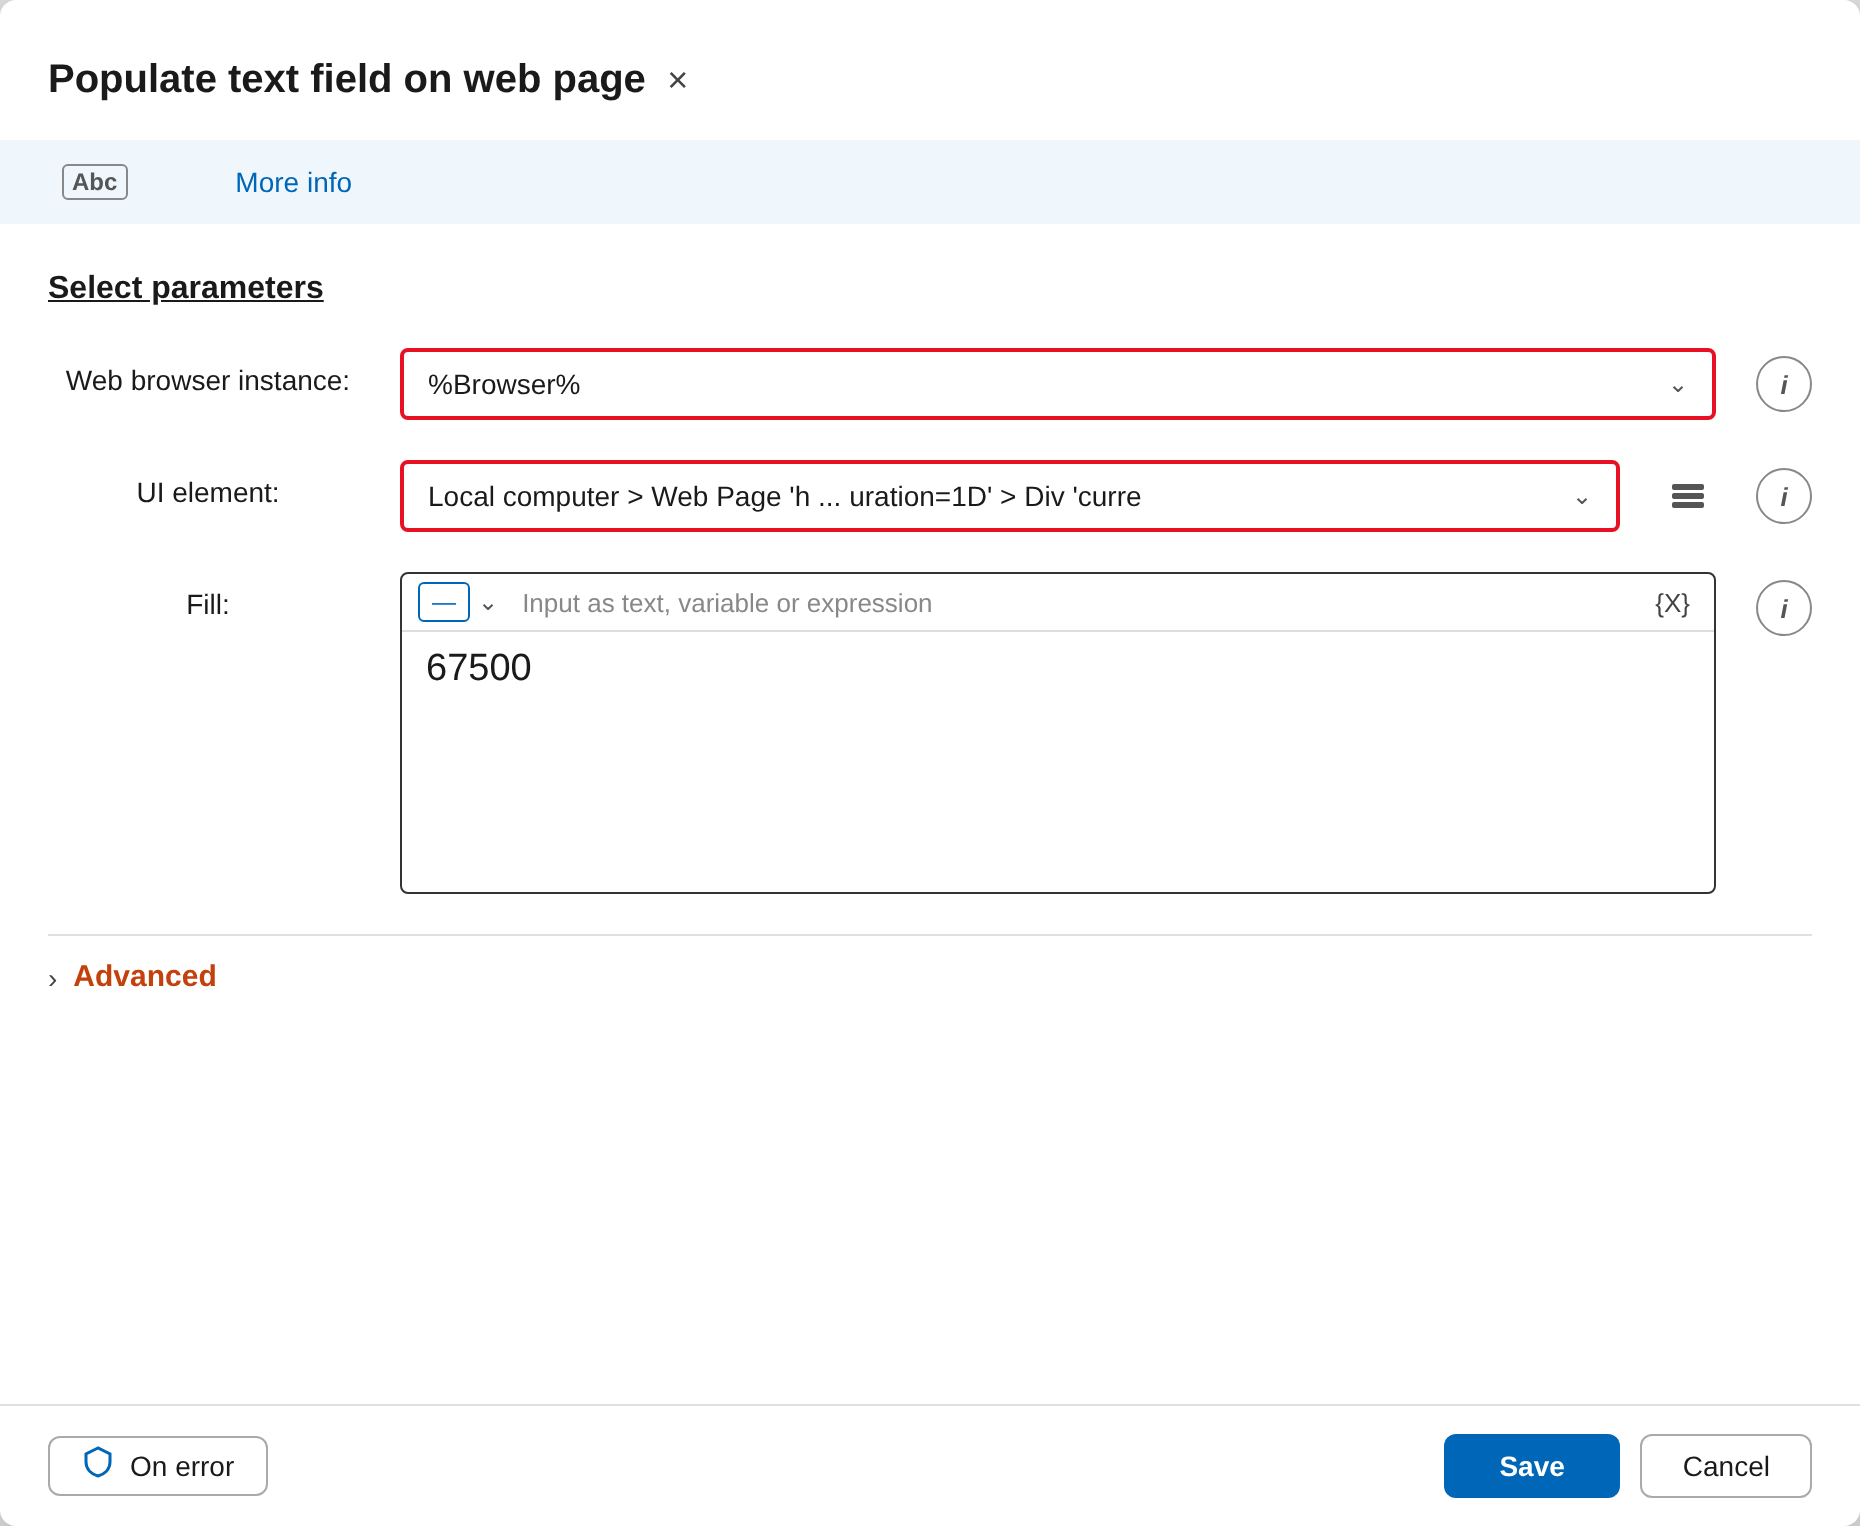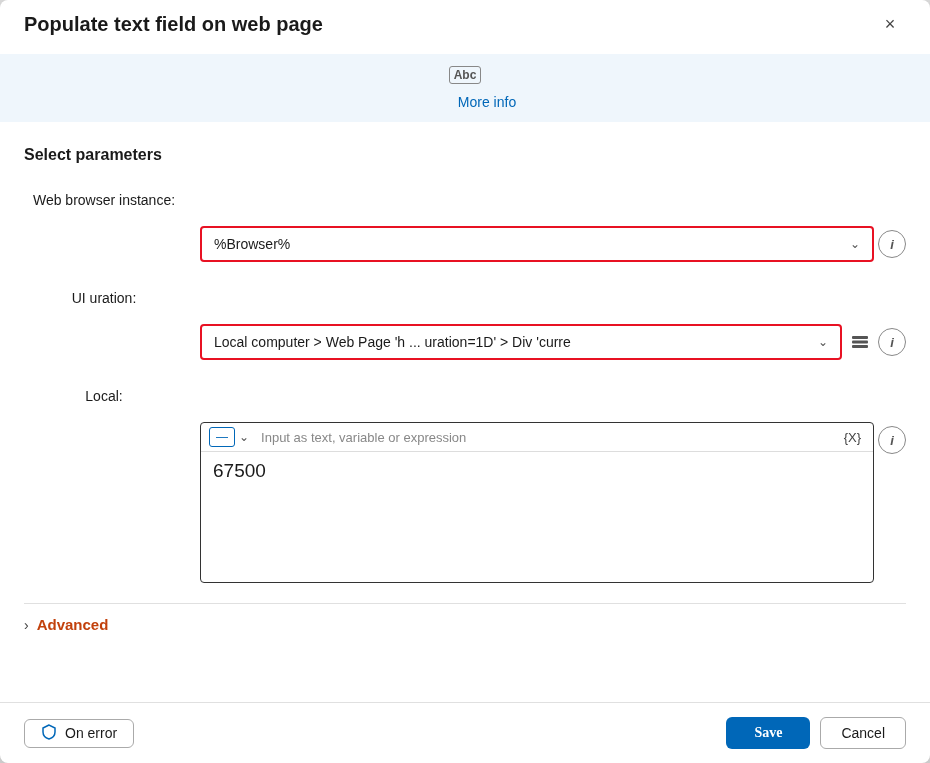--- a/index.html
+++ b/index.html
@@ -22,23 +22,22 @@
       min-height: 763px;
       background: #ffffff;
       border-radius: 8px;
       box-shadow: 0 8px 32px rgba(0,0,0,0.25);
       display: flex;
       flex-direction: column;
     }
 
     .dialog-header {
       display: flex;
-      justify-content: space-between;
-      align-items: center;
-      padding: 8px 24px 14px 24px;
+      align-items: center;
+      padding: 24px 24px 14px 24px;
       border-bottom: none;
       border-radius: 20px;
     }
 
     .dialog-title {
       font-size: 20px;
       font-weight: 600;
       color: #1a1a1a;
     }
 
@@ -56,21 +55,20 @@
       color: #444;
     }
 
     .info-banner {
       background: #eff6fc;
       padding: 12px 31px;
       display: flex;
       align-items: center;
       gap: 10px;
       margin: 0 0 8px 0;
-      flex-direction: column;
     }
 
     .info-banner-icon {
       color: #555;
       font-size: 14px;
       border: 1px solid #888;
       padding: 1px 4px;
       border-radius: 3px;
       font-weight: bold;
       white-space: nowrap;
@@ -92,20 +90,21 @@
     .dialog-body {
       padding: 16px 24px;
       flex: 1;
     }
 
     .section-title {
       font-size: 16px;
       font-weight: 600;
       color: #1a1a1a;
       margin-bottom: 20px;
+      text-decoration: underline;
     }
 
     .form-row {
       display: flex;
       align-items: flex-start;
       margin-bottom: 20px;
       gap: 16px;
     }
 
     .form-label {
@@ -114,22 +113,21 @@
       font-size: 14px;
       color: #1a1a1a;
       padding-top: 8px;
       text-align: center;
     }
 
     .form-control-wrapper {
       flex: 1;
       display: flex;
       align-items: center;
-      gap: 4px;
-      margin-top: 42px;
+      gap: 20px;
     }
 
     .select-field {
       flex: 1;
       border: 2px solid #e81123;
       border-radius: 4px;
       padding: 7px 12px;
       font-size: 14px;
       display: flex;
       align-items: center;
@@ -289,21 +287,20 @@
 
     .save-btn {
       background: #0067b8;
       color: #fff;
       border: none;
       border-radius: 6px;
       padding: 8px 28px;
       font-size: 14px;
       font-weight: 600;
       cursor: pointer;
-      font-family: Liberation Serif, serif;
     }
 
     .cancel-btn {
       background: #fff;
       color: #1a1a1a;
       border: 1.5px solid #aaa;
       border-radius: 6px;
       padding: 0 20px;
       font-size: 14px;
       cursor: pointer;
@@ -337,39 +334,39 @@
         <div class="form-control-wrapper">
           <div class="select-field">
             <span class="select-field-text">%Browser%</span>
             <span class="select-chevron">⌄</span>
           </div>
           <div class="info-icon">i</div>
         </div>
       </div>
 
       <div class="form-row">
-        <div class="form-label">UI uration:</div>
+        <div class="form-label">UI element:</div>
         <div class="form-control-wrapper">
           <div class="select-field">
             <span class="select-field-text">Local computer &gt; Web Page 'h ... uration=1D' &gt; Div 'curre</span>
             <span class="select-chevron">⌄</span>
           </div>
           <div class="layers-icon">
             <svg width="20" height="20" viewBox="0 0 20 20" fill="none">
               <rect x="2" y="4" width="16" height="3" rx="1" fill="#555"></rect>
               <rect x="2" y="8.5" width="16" height="3" rx="1" fill="#555"></rect>
               <rect x="2" y="13" width="16" height="3" rx="1" fill="#555"></rect>
             </svg>
           </div>
           <div class="info-icon">i</div>
         </div>
       </div>
 
       <div class="form-row">
-        <div class="form-label">Local:</div>
+        <div class="form-label">Fill:</div>
         <div class="form-control-wrapper" style="align-items: flex-start;">
           <div class="text-area-wrapper">
             <div class="text-area-toolbar">
               <button class="text-type-btn">—</button>
               <span class="toolbar-chevron">⌄</span>
               <span class="toolbar-placeholder">Input as text, variable or expression</span>
               <button class="expression-btn">{X}</button>
             </div>
             <div class="text-area-content" contenteditable="true" style="">67500</div>
           </div>

